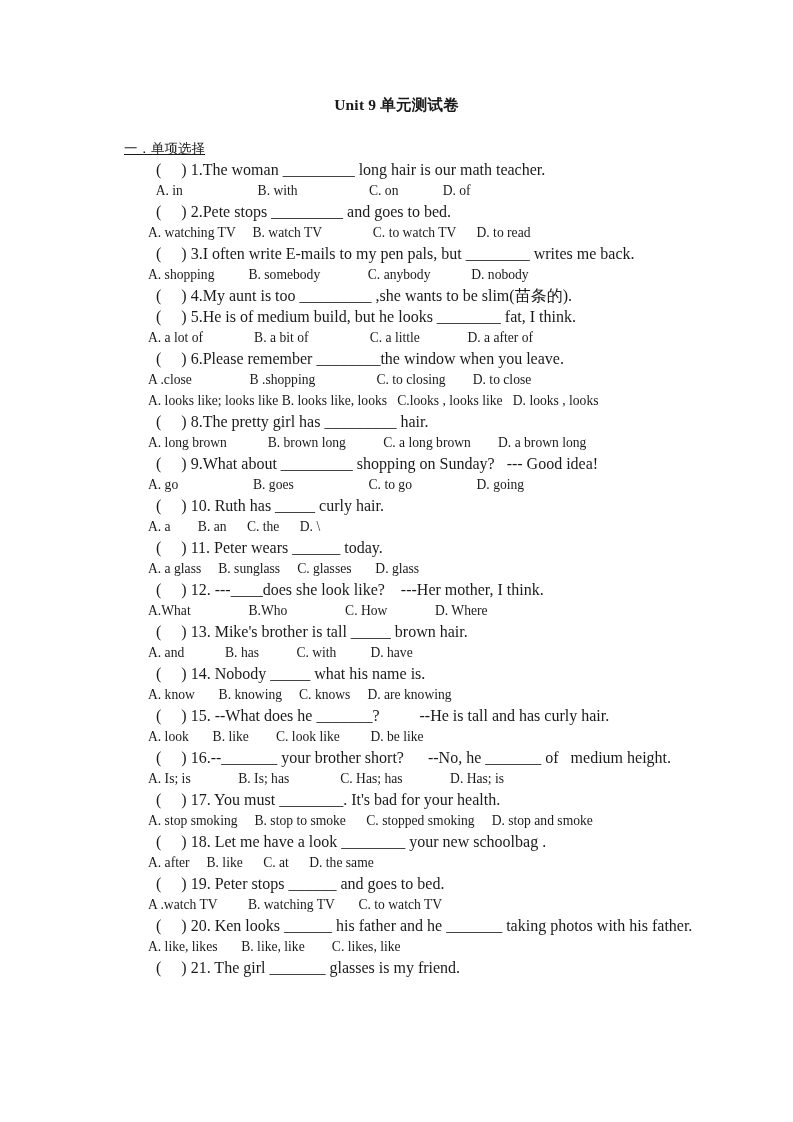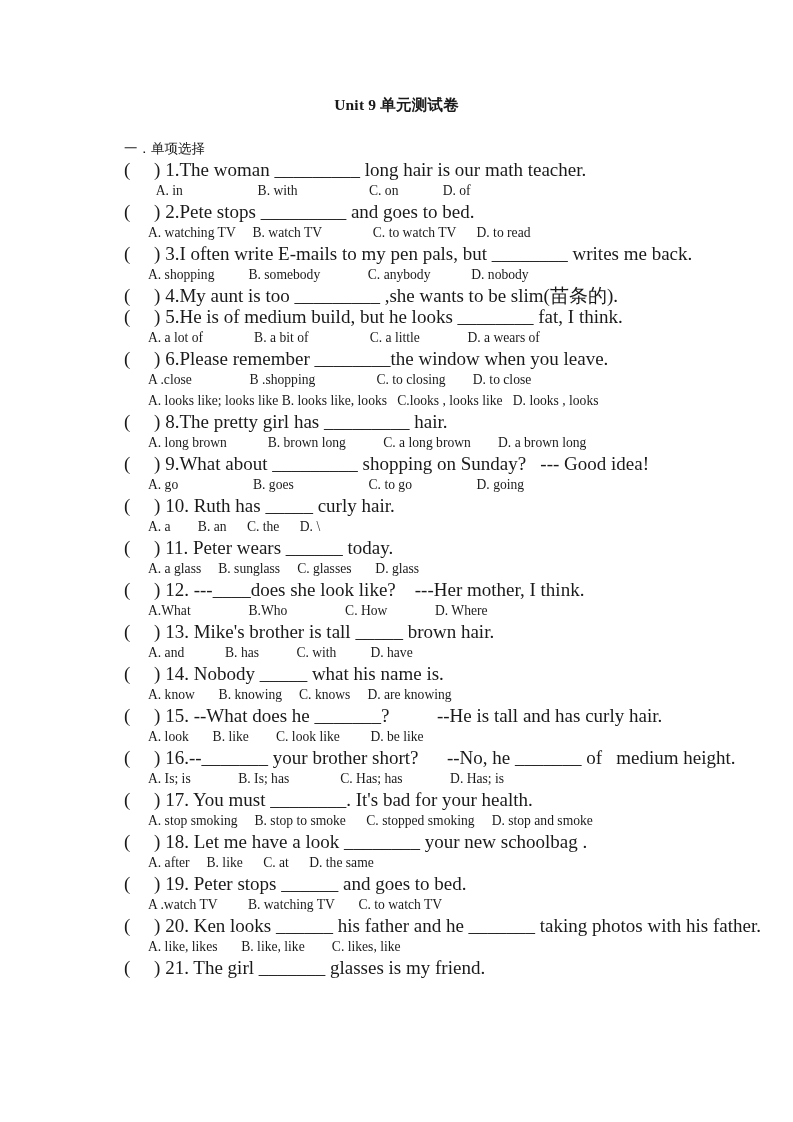--- a/index.html
+++ b/index.html
@@ -36,25 +36,27 @@
   .body-col {
     position: absolute;
     left: 124px;
     top: 138px;
     width: 600px;
   }
   .section-head {
     font-size: 13.5px;
     line-height: 21px;
     white-space: pre;
+    text-decoration: underline;
   }
   .q-line {
-    font-size: 19px;
+    font-size: 16px;
     line-height: 21px;
     white-space: pre;
+    margin-left: 32px;
   }
   .o-line {
     font-size: 13.6px;
     line-height: 21px;
     white-space: pre;
     margin-left: 24px;
   }
   .o-line.indent {
     padding-left: 5px;
   }
@@ -71,21 +73,21 @@
 
     <div id="questions">
         <div class="q-line">(     ) 1.The woman _________ long hair is our math teacher.</div>
         <div class="o-line indent"> A. in                      B. with                     C. on             D. of</div>
         <div class="q-line">(     ) 2.Pete stops _________ and goes to bed.</div>
         <div class="o-line">A. watching TV     B. watch TV               C. to watch TV      D. to read</div>
         <div class="q-line">(     ) 3.I often write E-mails to my pen pals, but ________ writes me back.</div>
         <div class="o-line">A. shopping          B. somebody              C. anybody            D. nobody</div>
         <div class="q-line">(     ) 4.My aunt is too _________ ,she wants to be slim(苗条的).</div>
         <div class="q-line">(     ) 5.He is of medium build, but he looks ________ fat, I think.</div>
-        <div class="o-line">A. a lot of               B. a bit of                  C. a little              D. a wears of</div>
+        <div class="o-line">A. a lot of               B. a bit of                  C. a little              D. a after of</div>
         <div class="q-line">(     ) 6.Please remember ________the window when you leave.</div>
         <div class="o-line">A .close                 B .shopping                  C. to closing        D. to close</div>
         <div class="o-line">A. looks like; looks like B. looks like, looks   C.looks , looks like   D. looks , looks</div>
         <div class="q-line">(     ) 8.The pretty girl has _________ hair.</div>
         <div class="o-line">A. long brown            B. brown long           C. a long brown        D. a brown long</div>
         <div class="q-line">(     ) 9.What about _________ shopping on Sunday?   --- Good idea!</div>
         <div class="o-line">A. go                      B. goes                      C. to go                   D. going</div>
         <div class="q-line">(     ) 10. Ruth has _____ curly hair.</div>
         <div class="o-line">A. a        B. an      C. the      D. \</div>
         <div class="q-line">(     ) 11. Peter wears ______ today.</div>

